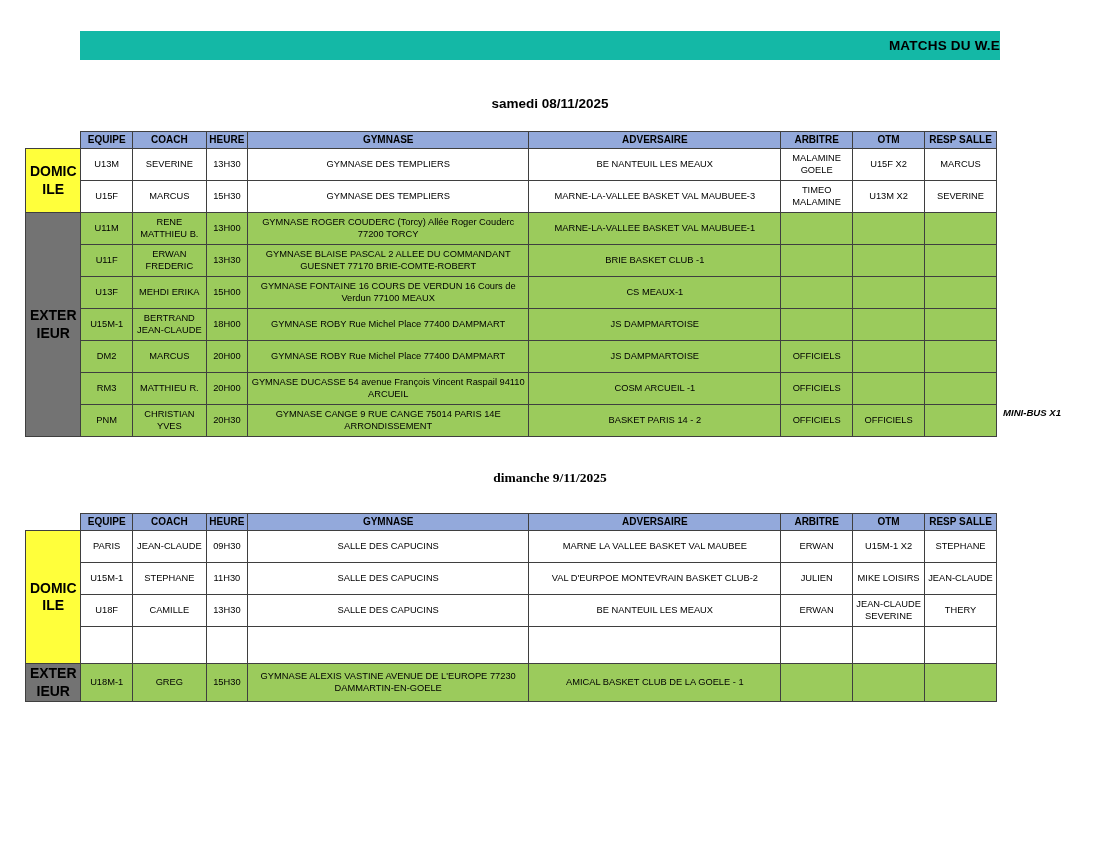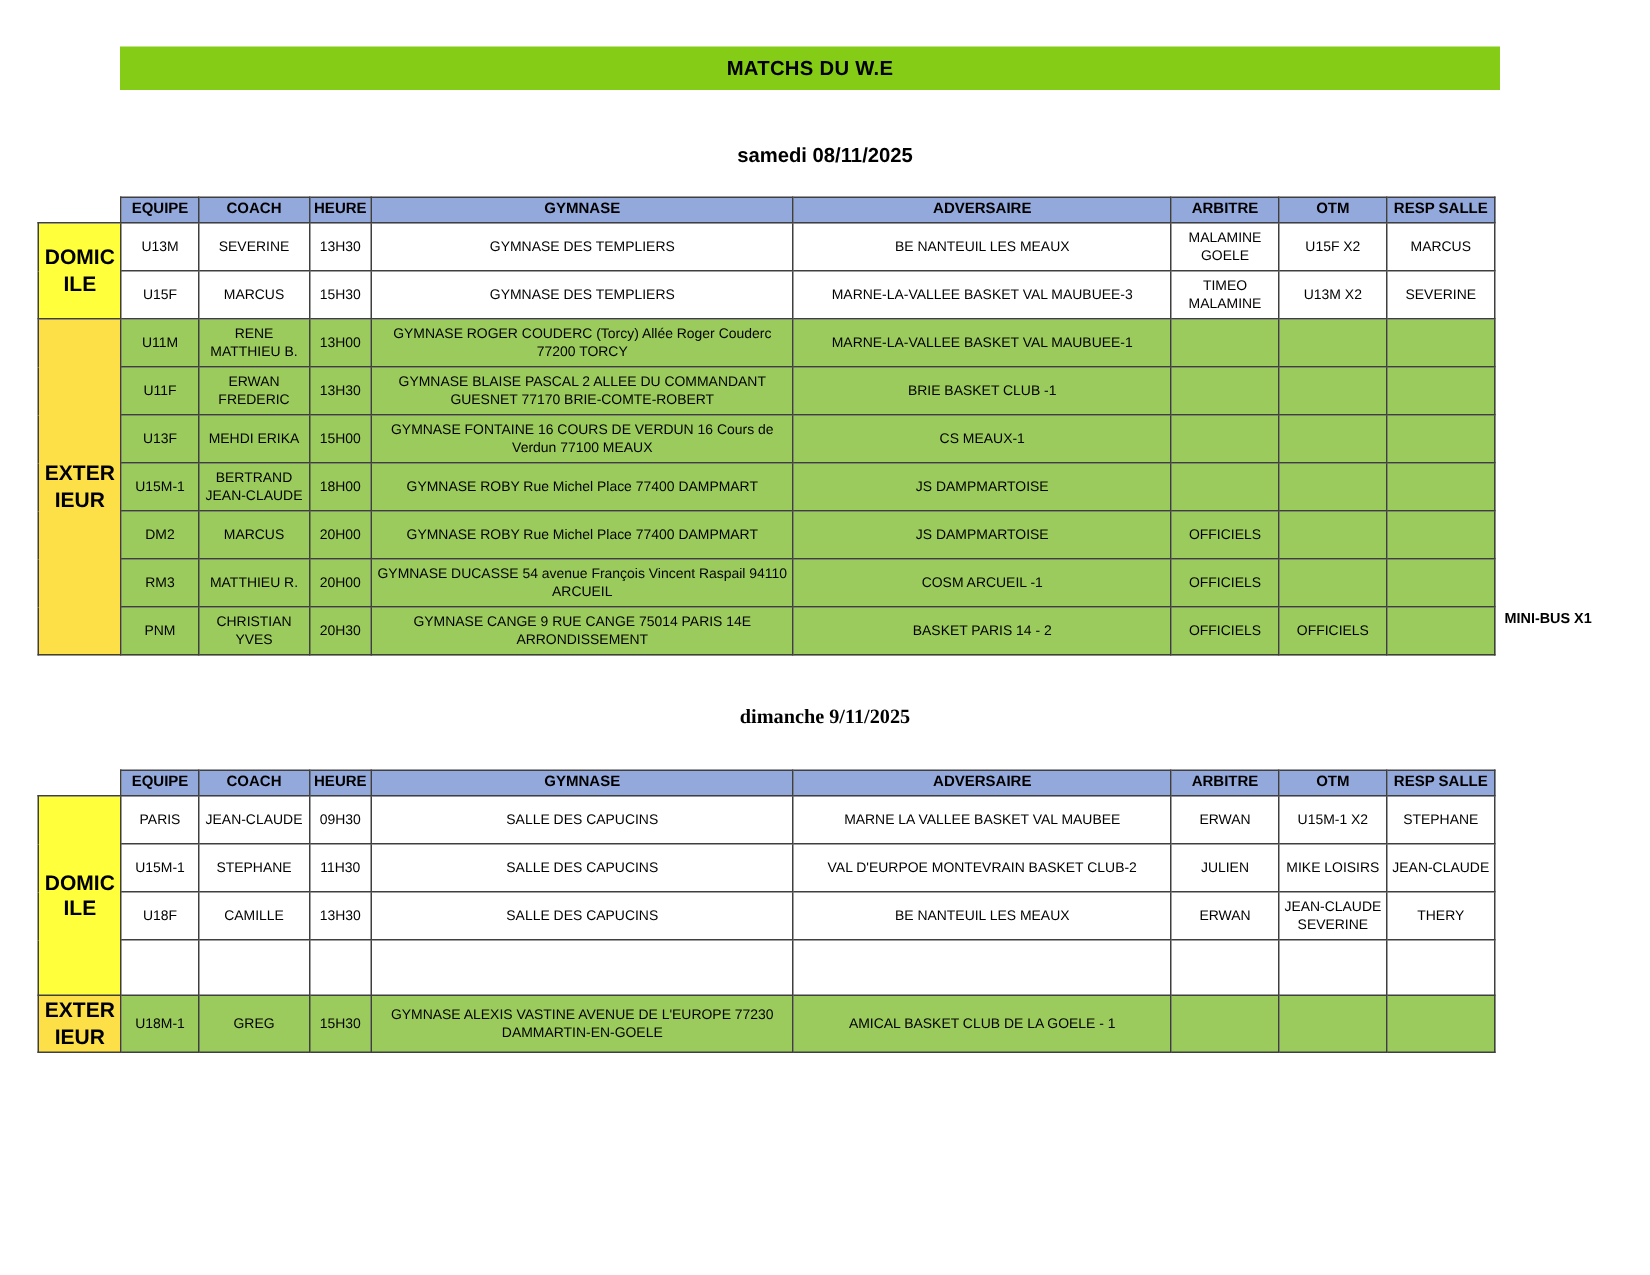--- a/index.html
+++ b/index.html
@@ -22,24 +22,24 @@
     height: 850px;
   }
 
   
   .banner {
     position: absolute;
     left: 80px;
     top: 31px;
     width: 920px;
     height: 29px;
-    background: #84cc16;
+    background: #14b8a6;
     display: flex;
     align-items: center;
-    justify-content: center;
+    justify-content: flex-end;
     font-weight: bold;
     font-size: 13.5px;
     letter-spacing: 0.2px;
   }
 
   
   .day-title {
     position: absolute;
     width: 1100px;
     text-align: center;
@@ -84,21 +84,21 @@
     border: none;
   }
 
   
   td.side {
     font-weight: bold;
     font-size: 14px;
     width: 54px;
   }
   td.side.home { background: #FFFF3B; }
-  td.side.away { background: #fde047; }
+  td.side.away { background: #737373; }
 
   
   tr.home-row td:not(.side) { background: #ffffff; }
   tr.away-row td:not(.side) { background: #9BCB5C; }
 
   
   col.c-side   { width: 54px; }
   col.c-equipe { width: 50px; }
   col.c-coach  { width: 72px; }
   col.c-heure  { width: 40px; }
@@ -109,20 +109,21 @@
   col.c-resp   { width: 70px; }
   tr.r-std  td { height: 29px; }
   tr.r-empty td { height: 34px; }
 
   
   .note {
     position: absolute;
     font-weight: bold;
     font-size: 9.6px;
     white-space: nowrap;
+    font-style: italic;
   }
   #minibus-note { left: 1003px; top: 407px; }
 </style>
 </head>
 <body>
 
 <div class="page">
 
   <div class="banner">
     <span>MATCHS DU W.E</span>

